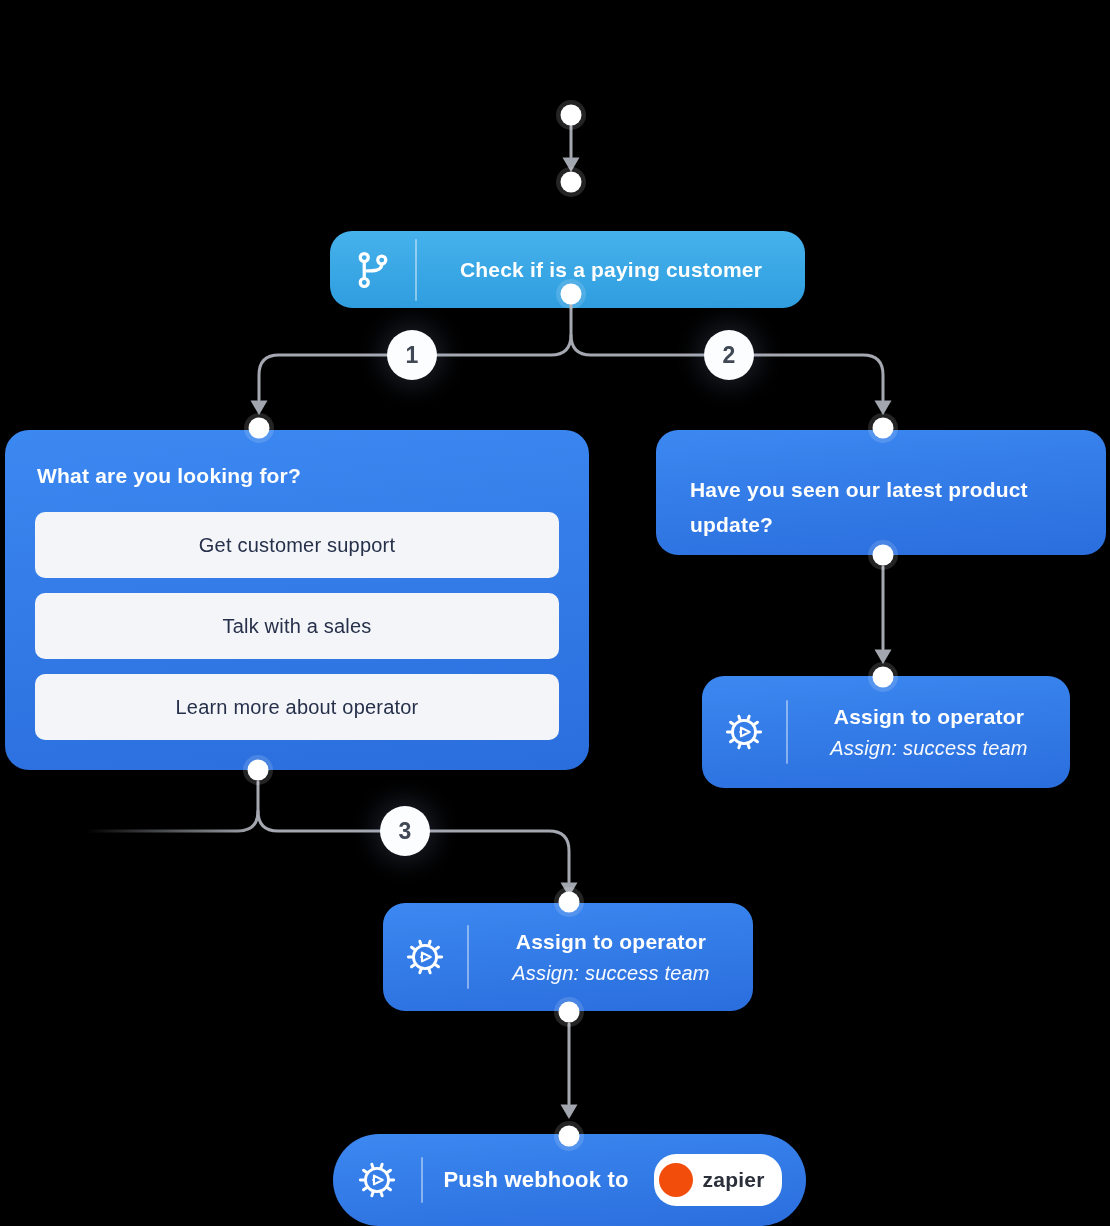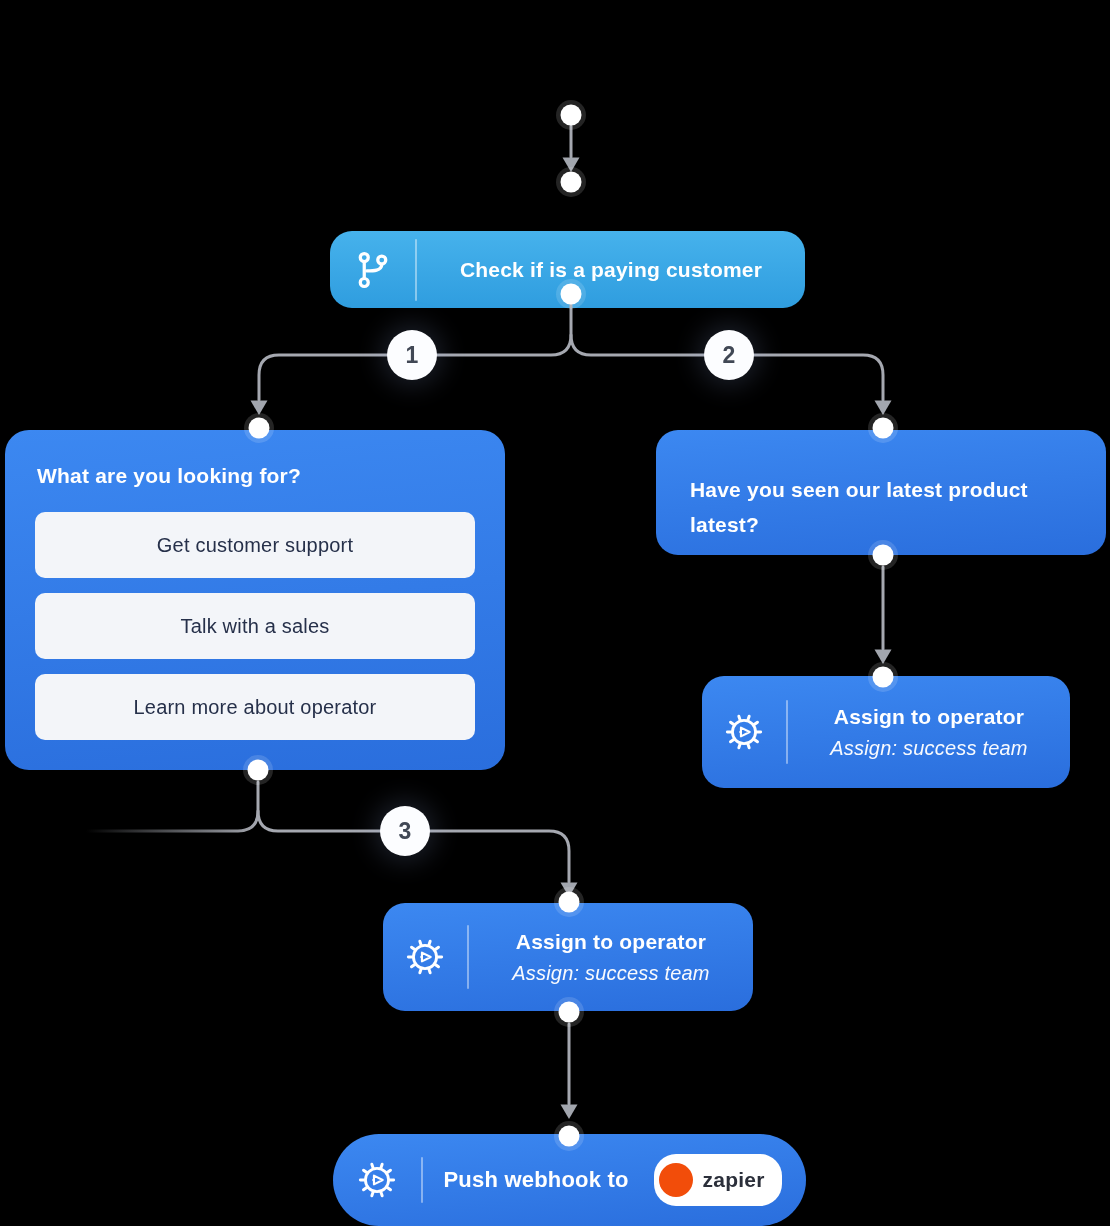--- a/index.html
+++ b/index.html
@@ -60,30 +60,30 @@
         <path d="M7 9.4 L7 22.6"></path>
         <path d="M21 11.4 C21 16.8 14 16.8 9 16.8"></path>
       </svg>
     </div>
     <div class="sep" style="height:62px;"></div>
     <div class="text-cell">
       <div class="cond-line">Check if is a paying customer</div>
     </div>
   </div>
 
-  <div class="node node-blue q-left" style="left:5px;top:430px;width:500px;height:340px;border-radius:24px;">
+  <div class="node node-blue q-left" style="left:5px;top:430px;width:584px;height:340px;border-radius:24px;">
     <div class="q-title">What are you looking for?</div>
     <div class="q-btn">Get customer support</div>
     <div class="q-btn">Talk with a sales</div>
     <div class="q-btn">Learn more about operator</div>
   </div>
 
   <div class="node node-blue q-right" style="left:656px;top:430px;width:450px;height:125px;">
     <div class="q-line">Have you seen our latest product</div>
-    <div class="q-line">latest?</div>
+    <div class="q-line">update?</div>
   </div>
 
   <div class="node node-blue" style="left:702px;top:676px;width:368px;height:112px;">
     <div class="icon-cell" style="width:84px;">
       <svg width="42" height="42" viewBox="0 0 48 48" fill="none" stroke="#ffffff" stroke-linecap="round" stroke-linejoin="round">
         <g stroke-width="3.4">
           <path d="M38 24 L43 24"></path>
             <path d="M35.3 32.2 L39.4 35.2"></path>
             <path d="M28.3 37.3 L29.9 42.1"></path>
           <path d="M19.7 37.3 L18.1 42.1"></path>

